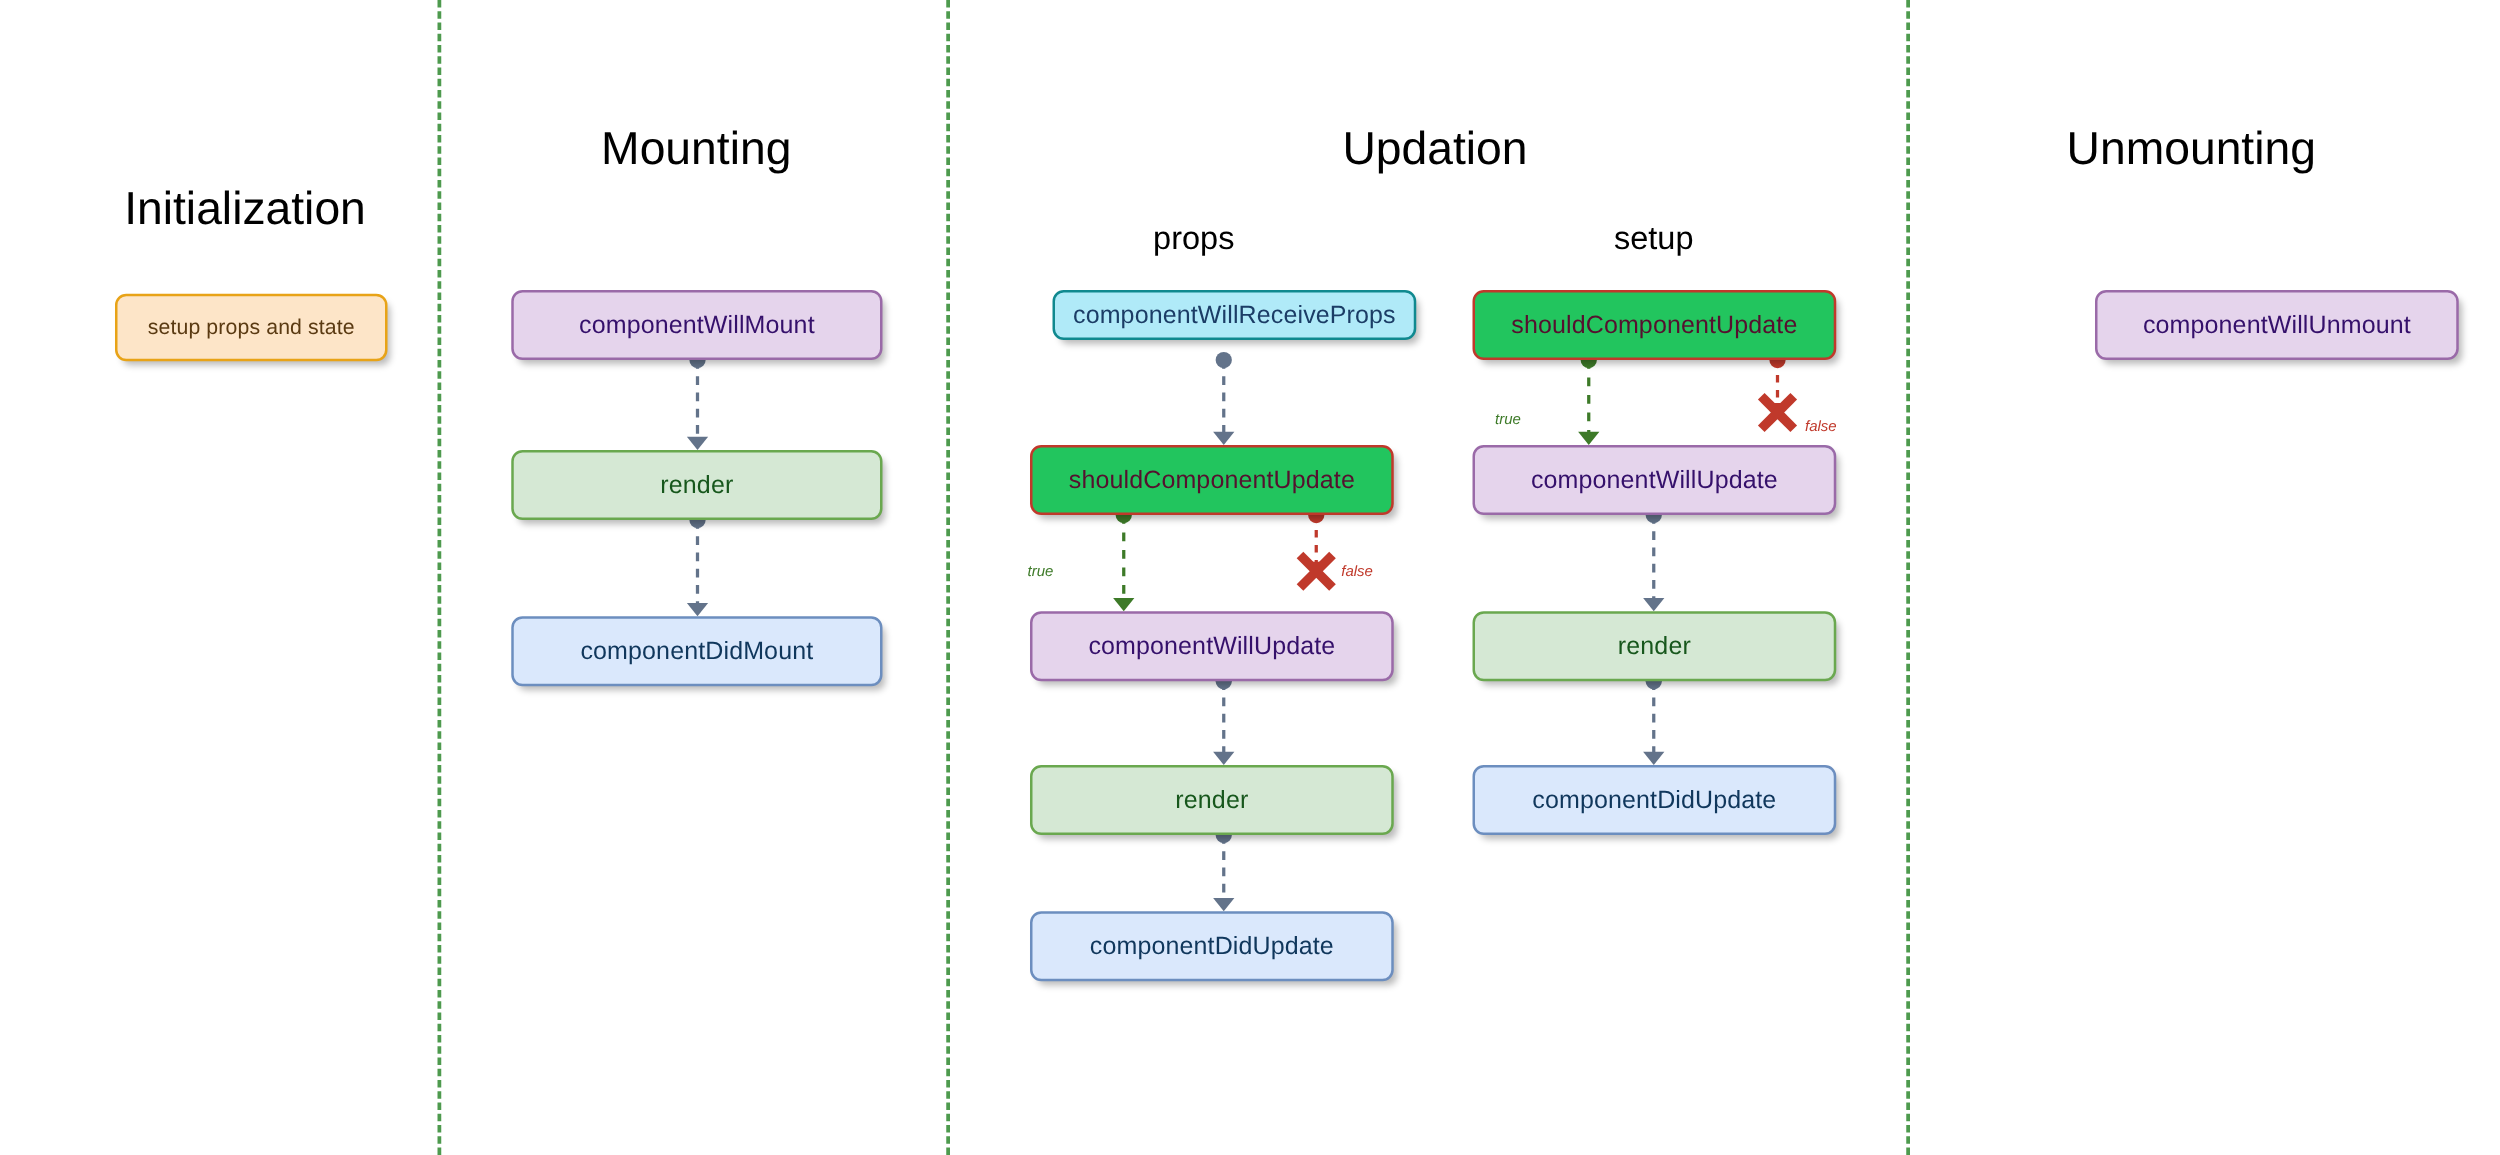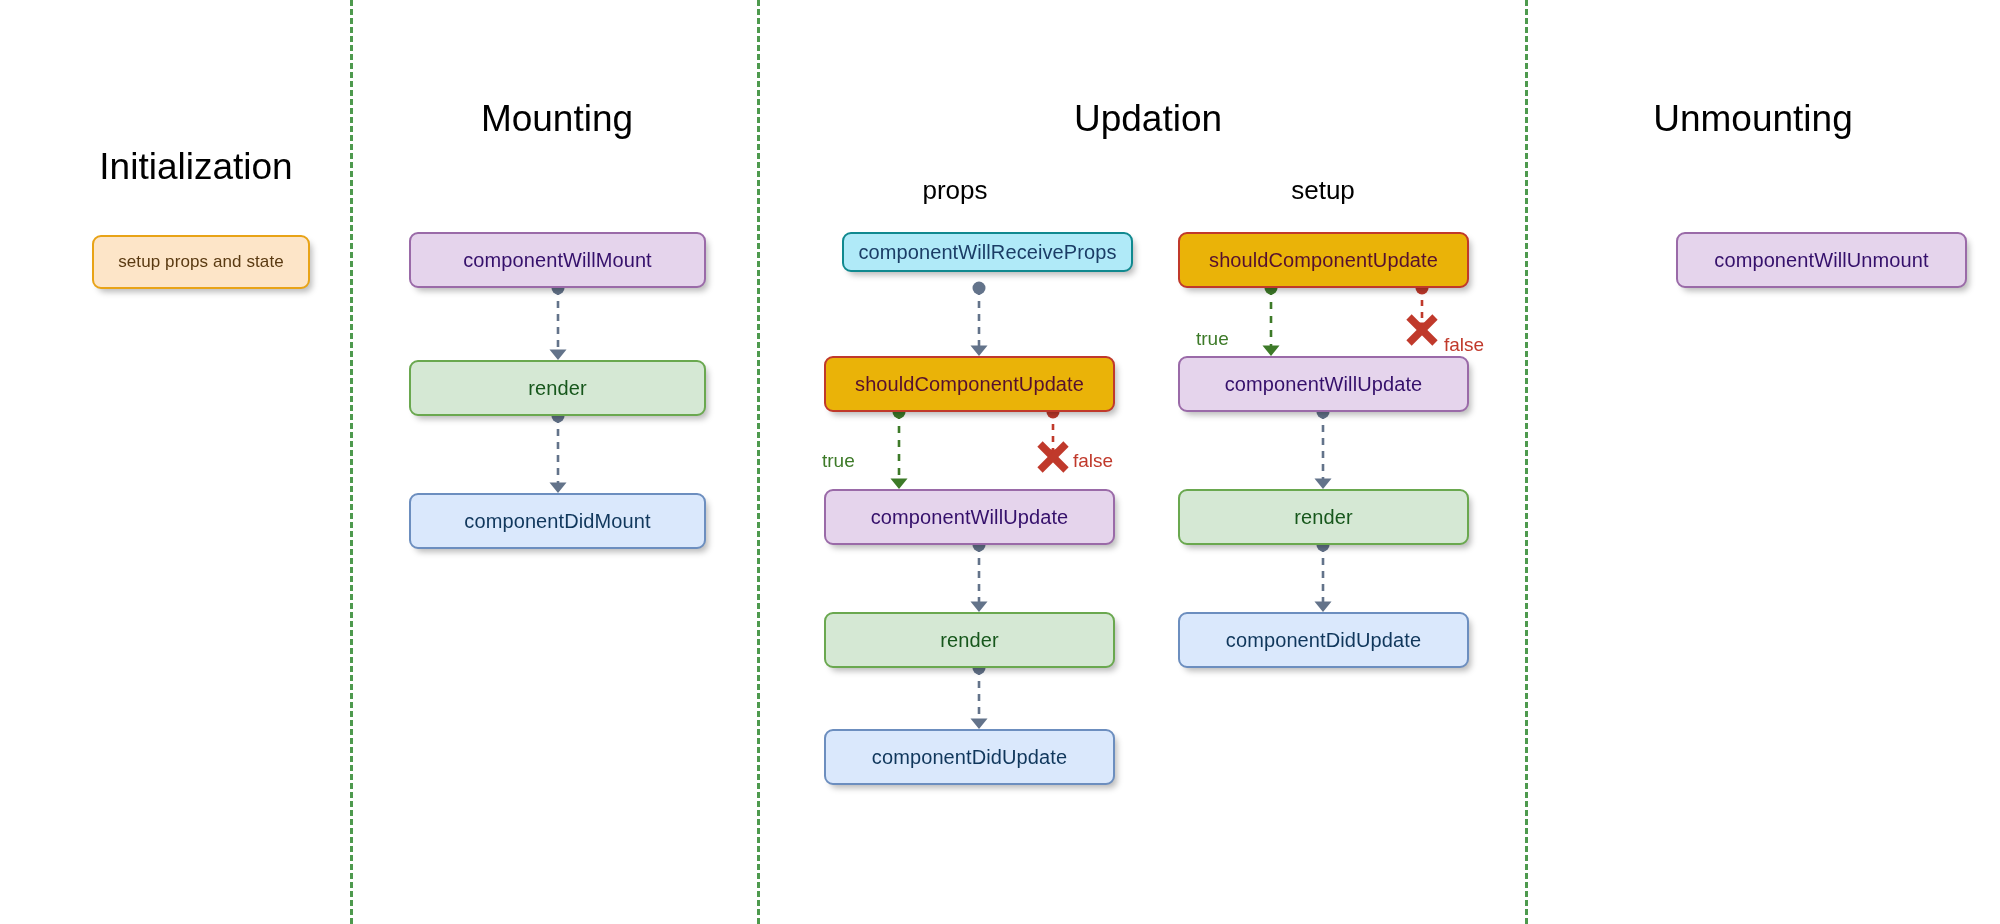--- a/index.html
+++ b/index.html
@@ -49,31 +49,32 @@
     box-shadow:4px 5px 6px -2px rgba(0,0,0,.28);
     text-align:center;
   }
   .node.small{font-size:17px;}
 
   .n-orange{background:#fde5c8;border-color:#e8a317;color:#5a3a12;}
   .n-purple{background:#e5d4ec;border-color:#9a6aa8;color:#35106b;}
   .n-green {background:#d5e8d4;border-color:#6aa84f;color:#17571c;}
   .n-blue  {background:#dae8fc;border-color:#6c8ebf;color:#10375c;}
   .n-cyan  {background:#b0eaf8;border-color:#10898f;color:#1b3d66;}
-  .n-red   {background:#eab308;border-color:#c0392b;color:#56102f;}
+  .n-red   {background:#22c55e;border-color:#c0392b;color:#56102f;}
 
   
   .conn{position:absolute;}
   .conn svg{display:block;overflow:visible;}
 
   
   .branch-label{
     position:absolute;
-    font-size:19px;
+    font-size:12px;
     white-space:nowrap;
+    font-style:italic;
   }
   .lbl-true{color:#3d7a28;}
   .lbl-false{color:#c0392b;}
 </style>
 </head>
 <body>
 
 <div id="stage">
   <div id="dividers">
       <div class="divider" style="left: 350px; border-left-color: rgb(78, 154, 78);"></div>

